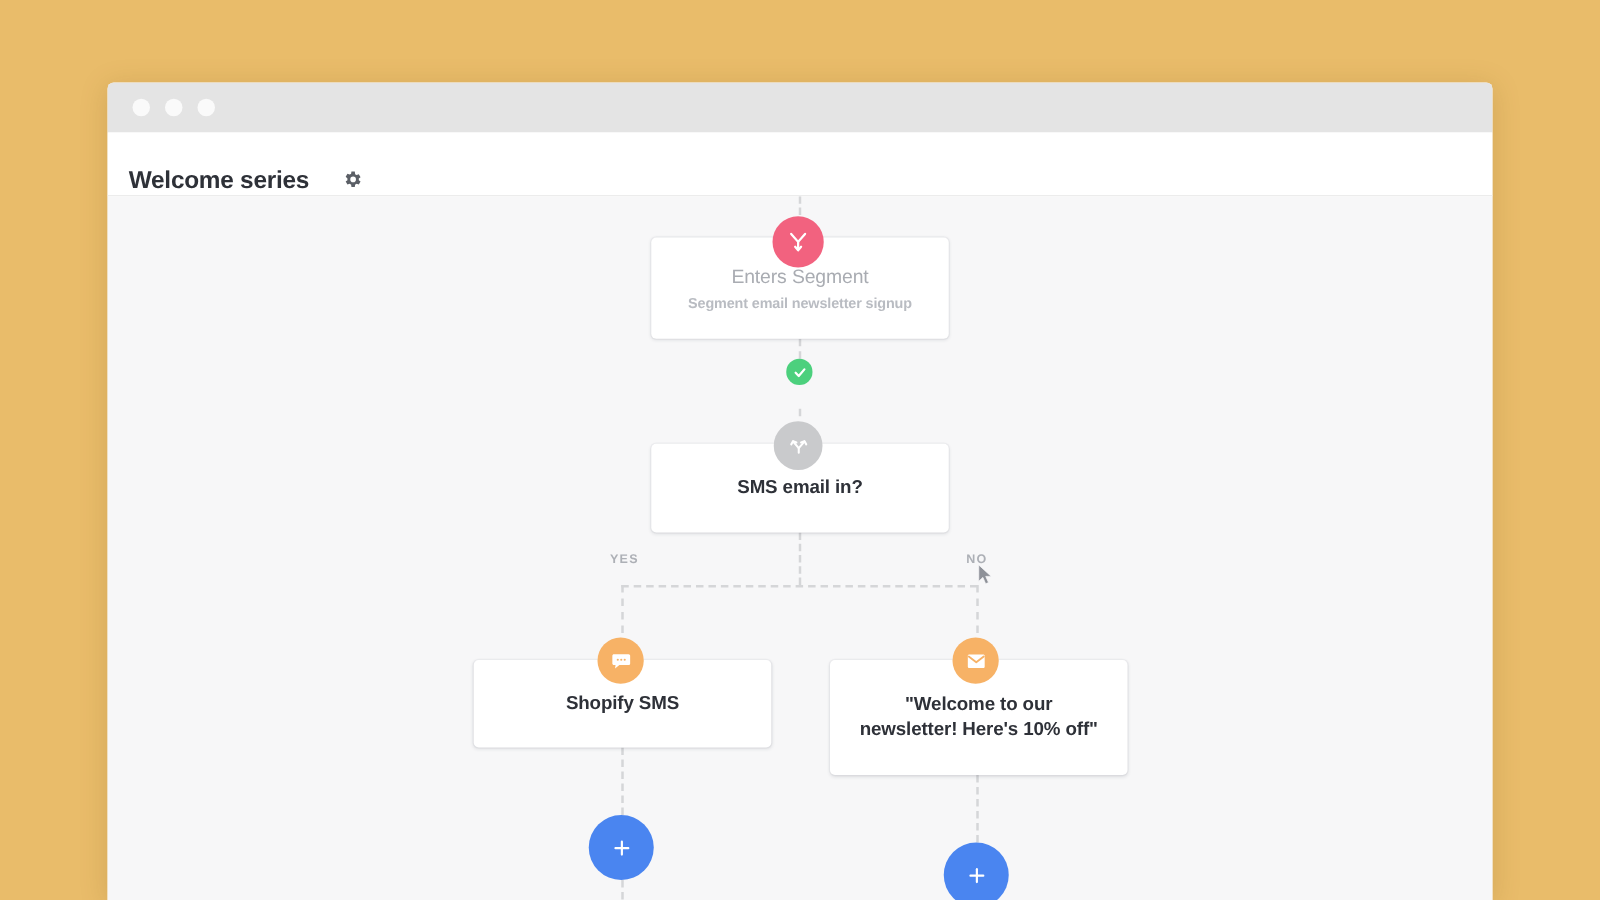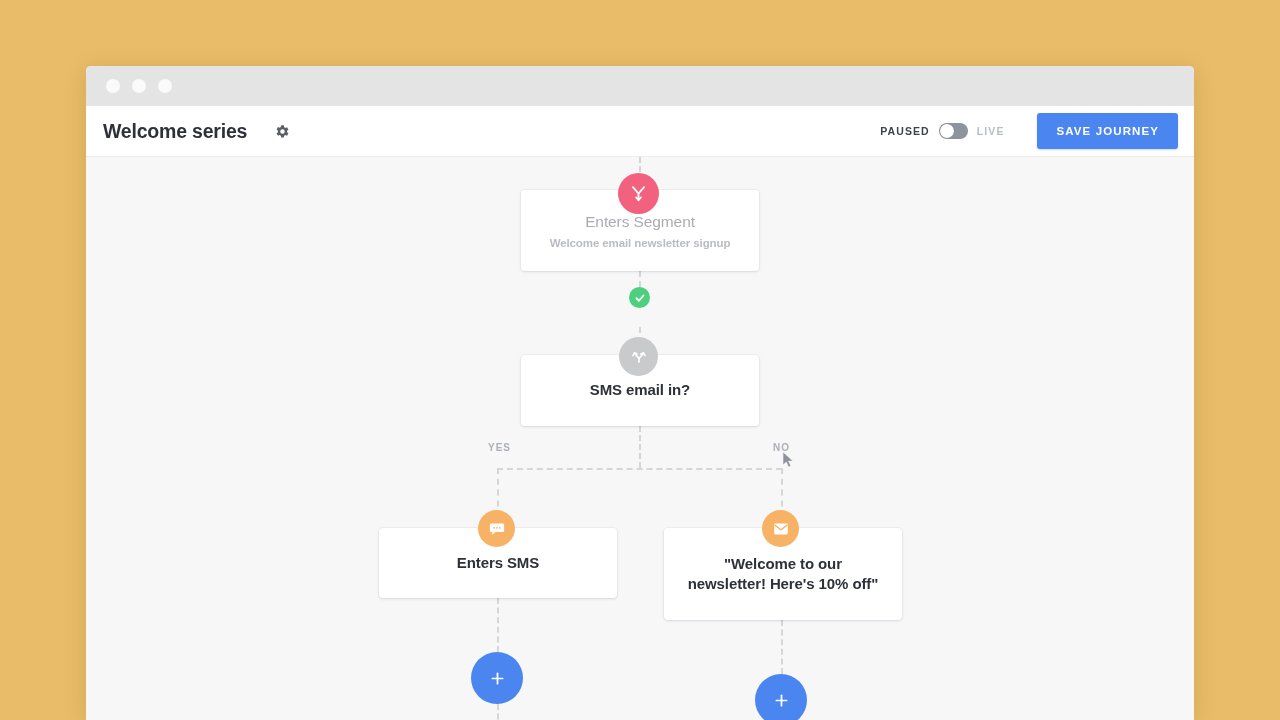--- a/index.html
+++ b/index.html
@@ -47,21 +47,21 @@
     border-radius: 50%;
     background: #fafafa;
   }
 
   
   .appbar {
     height: 51px;
     background: #ffffff;
     border-bottom: 1px solid #ececec;
     display: flex;
-    align-items: center;
+    align-items: flex-end;
     padding: 0 16px 0 17px;
     flex: 0 0 auto;
   }
   .journey-title {
     font-size: 19.5px;
     font-weight: bold;
     color: #2e3138;
     letter-spacing: -0.2px;
   }
   .gear-btn {
@@ -220,49 +220,38 @@
 
   <div class="appbar">
     <div class="journey-title">Welcome series</div>
 
     <div class="gear-btn">
       <svg width="17" height="17" viewBox="0 0 24 24" fill="#5b5f66">
         <path d="M19.4 13a7.6 7.6 0 0 0 0-2l2-1.5-2-3.4-2.4 1a7.5 7.5 0 0 0-1.7-1L14.9 3h-3.8l-.4 2.6c-.6.2-1.2.6-1.7 1l-2.4-1-2 3.4L6.6 11a7.6 7.6 0 0 0 0 2l-2 1.5 2 3.4 2.4-1c.5.4 1.1.8 1.7 1l.4 2.6h3.8l.4-2.6c.6-.2 1.2-.6 1.7-1l2.4 1 2-3.4-2-1.5zM13 15.2a3.2 3.2 0 1 1 0-6.4 3.2 3.2 0 0 1 0 6.4z" transform="translate(-1,0)"></path>
       </svg>
     </div>
 
-    <div class="appbar-right">
-      <span class="state-label">PAUSED</span>
-
-      <div class="toggle">
-        <span class="knob"></span>
-      </div>
-
-      <span class="state-label dim">LIVE</span>
-
-      <button class="save-btn">SAVE JOURNEY</button>
-    </div>
   </div>
 
   <div class="canvas">
 
     <div class="vline" style="left:553px; top:0px;   height:33px;"></div>
     <div class="vline" style="left:553px; top:114px; height:36px;"></div>
     <div class="vline" style="left:553px; top:170px; height:28px;"></div>
     <div class="vline" style="left:553px; top:269px; height:42px;"></div>
     <div class="hline" style="left:411px; top:311px; width:285px;"></div>
     <div class="vline" style="left:411px; top:311px; height:60px;"></div>
     <div class="vline" style="left:695px; top:311px; height:60px;"></div>
     <div class="vline" style="left:411px; top:441px; height:54px;"></div>
     <div class="vline" style="left:411px; top:547px; height:63px;"></div>
     <div class="vline" style="left:695px; top:463px; height:54px;"></div>
 
     <div class="card trigger" style="left:435px; top:33px; width:238px; height:81px;">
       <div class="card-title">Enters Segment</div>
-      <div class="card-sub">Welcome email newsletter signup</div>
+      <div class="card-sub">Segment email newsletter signup</div>
     </div>
     <div class="badge pink" style="left:532px; top:16px; width:41px; height:41px;">
       <svg width="19" height="19" viewBox="0 0 24 24" fill="none" stroke="#ffffff" stroke-width="2.3" stroke-linecap="round" stroke-linejoin="round">
         <path d="M5 4 L12 12 L12 20"></path>
         <path d="M19 4 L12 12"></path>
         <path d="M9 17 L12 20.5 L15 17"></path>
       </svg>
     </div>
 
     <div class="badge green" style="left:543px; top:130px; width:21px; height:21px;">
@@ -280,21 +269,21 @@
         <path d="M12 14 L18 7"></path>
         <path d="M4 10 L6 6.5 L9.5 8"></path>
         <path d="M14.5 8 L18 6.5 L20 10"></path>
       </svg>
     </div>
 
     <div class="branch-label" style="left:402px; top:285px;">YES</div>
     <div class="branch-label" style="left:687px; top:285px;">NO</div>
 
     <div class="card" style="left:293px; top:371px; width:238px; height:70px;">
-      <div class="card-title">Enters SMS</div>
+      <div class="card-title">Shopify SMS</div>
     </div>
     <div class="badge orange" style="left:392px; top:353px; width:37px; height:37px;">
       <svg width="18" height="18" viewBox="0 0 24 24" fill="#ffffff">
         <path d="M4.2 4.5h15.6c1 0 1.7.8 1.7 1.7v8.2c0 1-.8 1.7-1.7 1.7H10l-4.6 3.6.5-3.6h-1.7c-1 0-1.7-.8-1.7-1.7V6.2c0-1 .8-1.7 1.7-1.7z"></path>
         <circle cx="8.3" cy="10.4" r="1.15" fill="#f7b266"></circle>
         <circle cx="12" cy="10.4" r="1.15" fill="#f7b266"></circle>
         <circle cx="15.7" cy="10.4" r="1.15" fill="#f7b266"></circle>
       </svg>
     </div>
 

